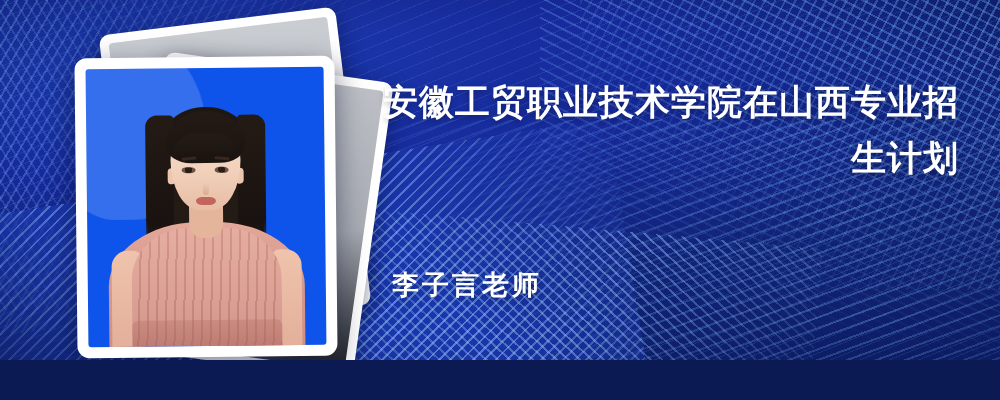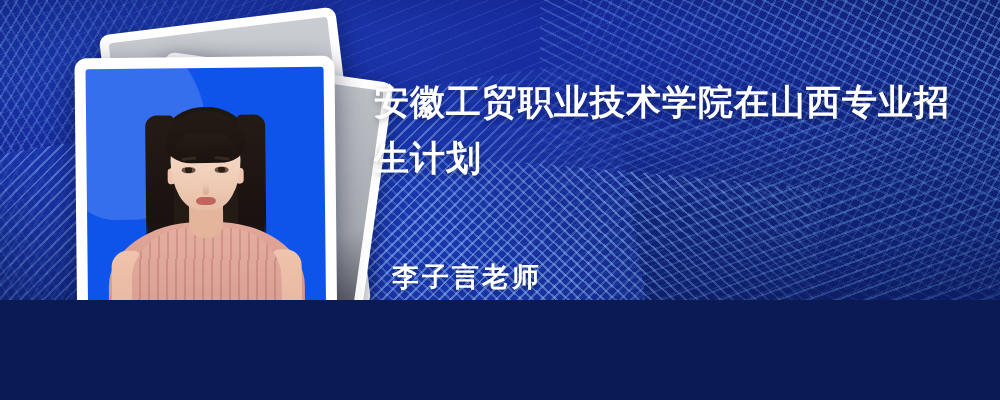--- a/index.html
+++ b/index.html
@@ -1,24 +1,25 @@
 <!DOCTYPE html>
 <html><head>
 <meta charset="utf-8">
 <title>banner</title>
 <style>
   * { margin:0; padding:0; box-sizing:border-box; }
   html,body { background:#0b1a52; }
 
   .stage{
     position:relative;
-    width:1000px; height:300px;
+    width:1000px; height:360px;
     overflow:hidden;
     background:#1d4ed8;
     font-family:"Liberation Sans","DejaVu Sans",sans-serif;
+    text-align:right;
   }
 
   
   .bg-base{
     position:absolute; inset:0;
     background:
       radial-gradient(120% 90% at 18% 18%, #1d3bb0 0%, #16299a 38%, #112377 72%, #0e1f6b 100%);
   }
   
   .bg-sheen{
@@ -266,21 +267,21 @@
     position:absolute; top:74px; left:0;
     width:585px;
     color:#ffffff;
     font-size:35px;
     font-weight:bold;
     line-height:56px;
     letter-spacing:1px;
     text-shadow:0 2px 6px rgba(0,0,0,0.30);
   }
   .byline{
-    position:absolute; top:260px; left:18px;
+    position:absolute; top:268px; left:18px;
   }
   .author{
     color:#ffffff;
     font-size:27px;
     font-weight:bold;
     letter-spacing:3px;
     line-height:34px;
     text-shadow:0 2px 6px rgba(0,0,0,0.30);
   }
   .role{

